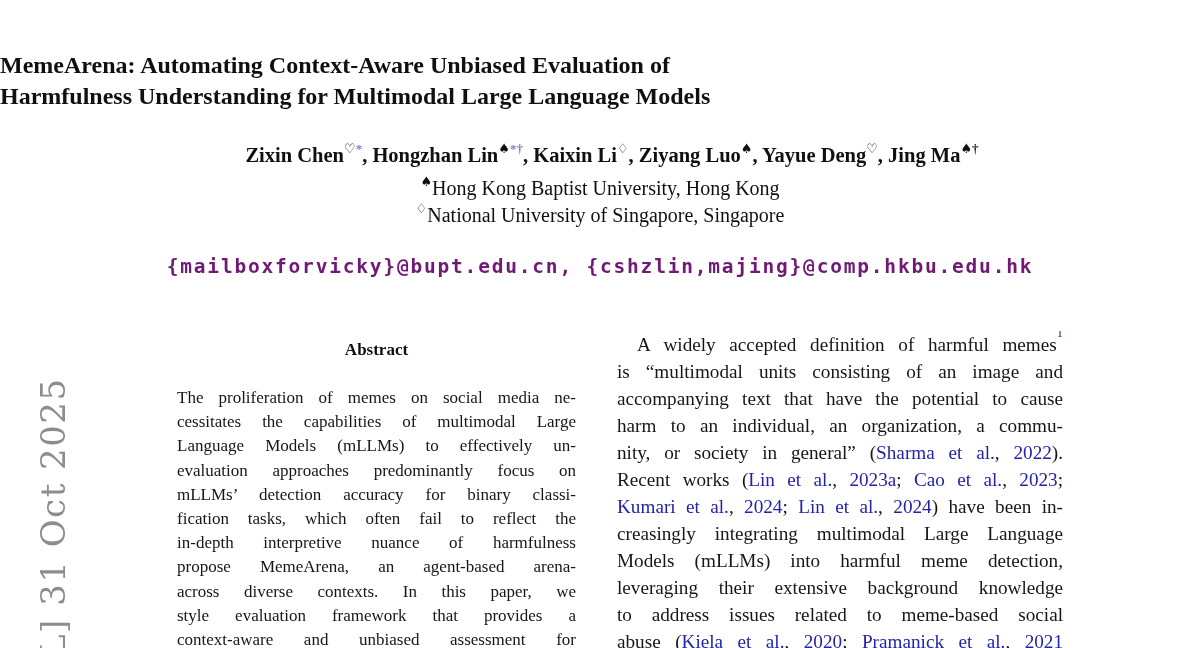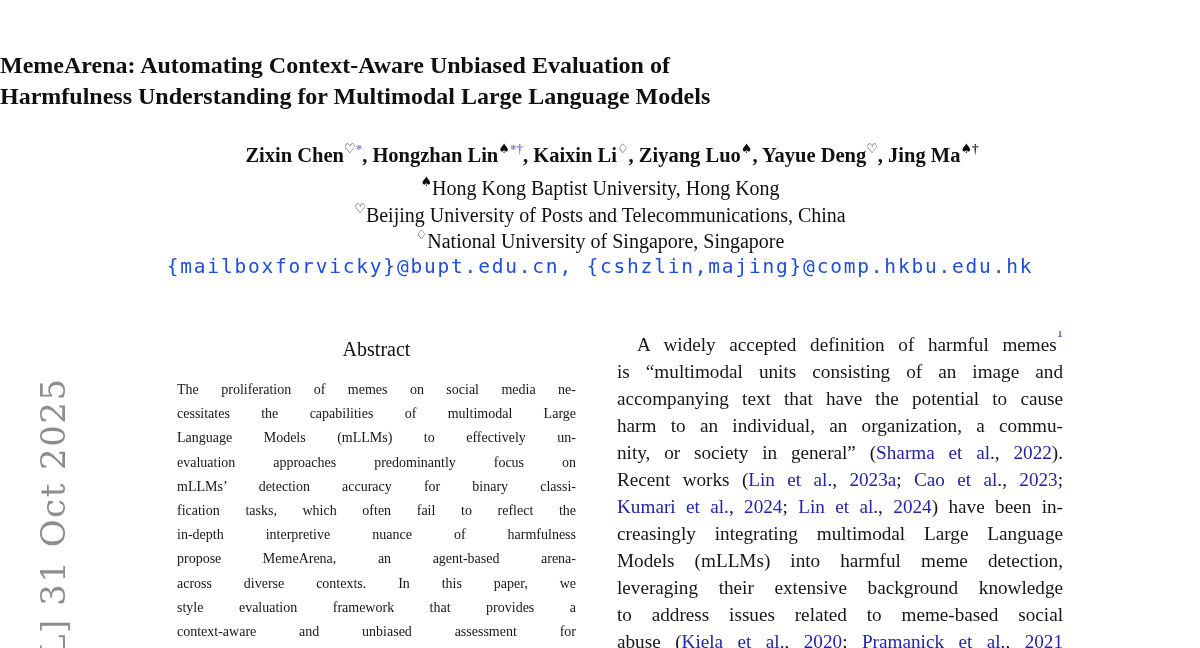--- a/index.html
+++ b/index.html
@@ -28,29 +28,29 @@
   .sym{font-family:"DejaVu Sans", sans-serif;font-weight:normal;}
   .fn-blue{color:var(--mark-blue,#7b7bd9);}
   .fn-dark{color:#2a2a2a;}
   .affils{
     position:absolute;top:175px;left:0;right:0;text-align:center;
     font-size:20px;line-height:26.5px;color:#101010;
   }
   .emails{
     position:absolute;top:255px;left:0;right:0;text-align:center;
     font-family:"DejaVu Sans Mono", monospace;
-    font-size:19.5px;letter-spacing:1.8px;color:#1d4ed8;white-space:nowrap;
+    font-size:19.5px;letter-spacing:1.8px;color:#701a75;white-space:nowrap;font-weight:bold;
   }
   .abstract-col{position:absolute;left:177px;top:337px;width:399px;}
   .abstract-heading{
-    text-align:center;font-weight:normal;font-size:20px;line-height:25px;
-    margin-bottom:16px;color:#101010;
+    text-align:center;font-weight:bold;font-size:17px;line-height:25px;
+    margin-bottom:24px;color:#101010;
   }
   .abs-line{
-    font-size:14px;line-height:24.2px;height:24.2px;overflow:hidden;
+    font-size:17px;line-height:24.2px;height:24.2px;overflow:hidden;
     text-align:justify;text-align-last:justify;font-family:Liberation Serif, serif;
   }
   .intro-col{position:absolute;left:617px;top:331px;width:446px;}
   .intro-line{
     font-size:19.2px;line-height:27px;height:27px;overflow:hidden;
     text-align:justify;text-align-last:justify;
   }
   .intro-line.indent{text-indent:20px;}
   .link{color:var(--link-blue,#2323a8);margin-top:40px;}
   .fnref{
@@ -67,21 +67,20 @@
 
   <div class="title">
       <div>MemeArena: Automating Context-Aware Unbiased Evaluation of</div>
       <div>Harmfulness Understanding for Multimodal Large Language Models</div>
     </div>
 
   <div class="authors"><span>Zixin Chen</span><sup class="sym">♡</sup><sup class="fn-blue">*</sup><span>, </span><span>Hongzhan Lin</span><sup class="sym">♠</sup><sup class="fn-blue">*</sup><sup class="fn-blue">†</sup><span>, </span><span>Kaixin Li</span><sup class="sym">♢</sup><span>, </span><span>Ziyang Luo</span><sup class="sym">♠</sup><span>, </span><span>Yayue Deng</span><sup class="sym">♡</sup><span>, </span><span>Jing Ma</span><sup class="sym">♠</sup><sup class="fn-dark">†</sup></div>
 
   <div class="affils">
       <div class="affil"><sup class="sym">♠</sup><span>Hong Kong Baptist University, Hong Kong</span></div>
-      <div class="affil"><sup class="sym">♡</sup><span>Beijing University of Posts and Telecommunications, China</span></div>
       <div class="affil"><sup class="sym">♢</sup><span>National University of Singapore, Singapore</span></div>
     </div>
 
   <div class="emails">{mailboxforvicky}@bupt.edu.cn, {cshzlin,majing}@comp.hkbu.edu.hk</div>
 
   <div class="abstract-col">
     <div class="abstract-heading">Abstract</div>
     <div id="abs-body">
         <div class="abs-line">The proliferation of memes on social media ne-</div>
         <div class="abs-line">cessitates the capabilities of multimodal Large</div>

